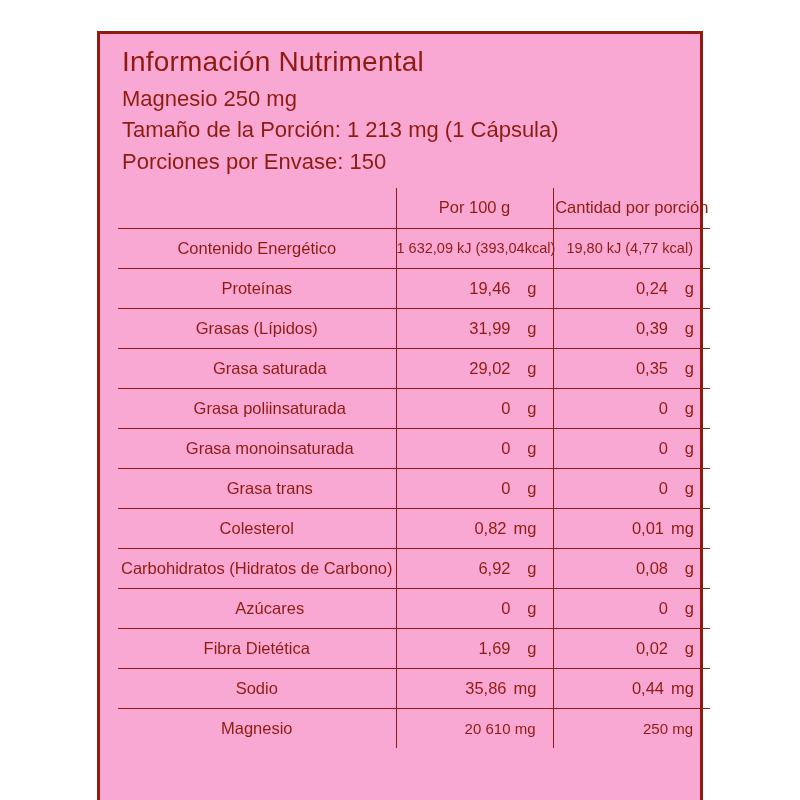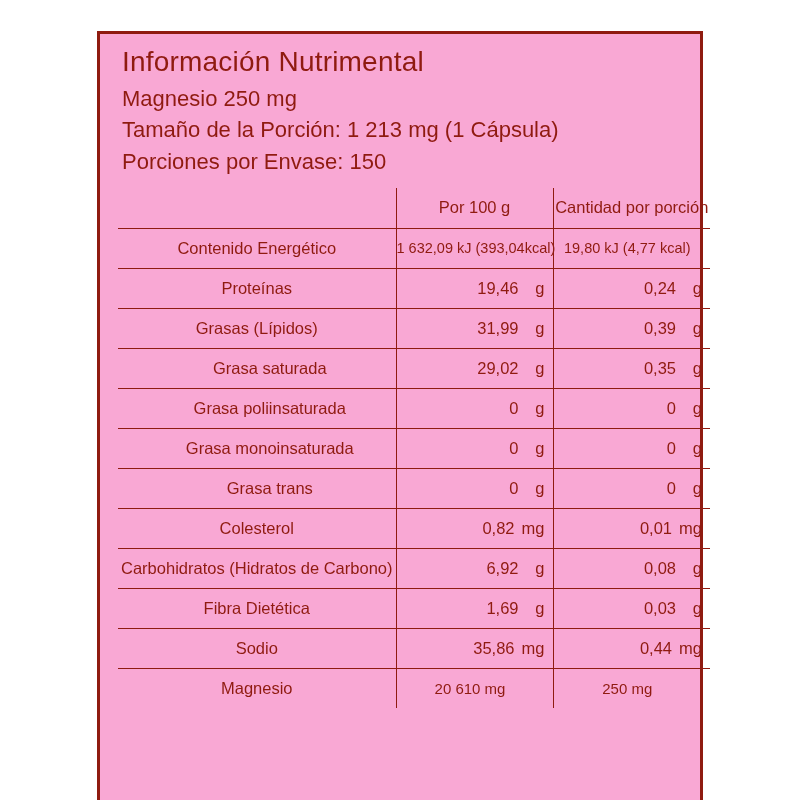--- a/index.html
+++ b/index.html
@@ -96,38 +96,38 @@
     vertical-align: bottom;
   }
   .hcell.h1 { border-left: 1.6px solid #8f1b10; }
   .hcell.h2 { border-left: 1.6px solid #8f1b10; }
 
   
   .valwrap {
     display: flex;
     justify-content: flex-end;
     align-items: flex-end;
-    padding-right: 8px;
+    padding-right: 16px;
   }
   .num {
     text-align: right;
     white-space: nowrap;
   }
   .unit {
     display: inline-block;
     width: 26px;
     text-align: right;
     white-space: nowrap;
   }
   .unit.wide {
     width: 30px;
   }
   .single {
-    padding-right: 9px;
-    text-align: center;
+    padding-right: 17px;
+    text-align: right;
     white-space: nowrap;
     font-size: 14.5px;
   }
   .single.big { font-size: 15px; }
 </style>
 </head>
 <body>
 
 <div id="panel">
   <div class="inner">
@@ -282,32 +282,47 @@
               </div>
           </td>
           <td class="v2">
             <div class="valwrap">
                 <span class="num">0,08</span>
                 <span class="unit">g</span>
               </div>
           </td>
         </tr>
 
+        <tr class="body-row">
+          <td class="name indent">Azúcares</td>
+          <td class="v1">
+            <div class="valwrap">
+                <span class="num">0</span>
+                <span class="unit">g</span>
+              </div>
+          </td>
+          <td class="v2">
+            <div class="valwrap">
+                <span class="num">0</span>
+                <span class="unit">g</span>
+              </div>
+          </td>
+        </tr>
 
         <tr class="body-row">
           <td class="name">Fibra Dietética</td>
           <td class="v1">
             <div class="valwrap">
                 <span class="num">1,69</span>
                 <span class="unit">g</span>
               </div>
           </td>
           <td class="v2">
             <div class="valwrap">
-                <span class="num">0,03</span>
+                <span class="num">0,02</span>
                 <span class="unit">g</span>
               </div>
           </td>
         </tr>
 
         <tr class="body-row">
           <td class="name">Sodio</td>
           <td class="v1">
             <div class="valwrap">
                 <span class="num">35,86</span>

